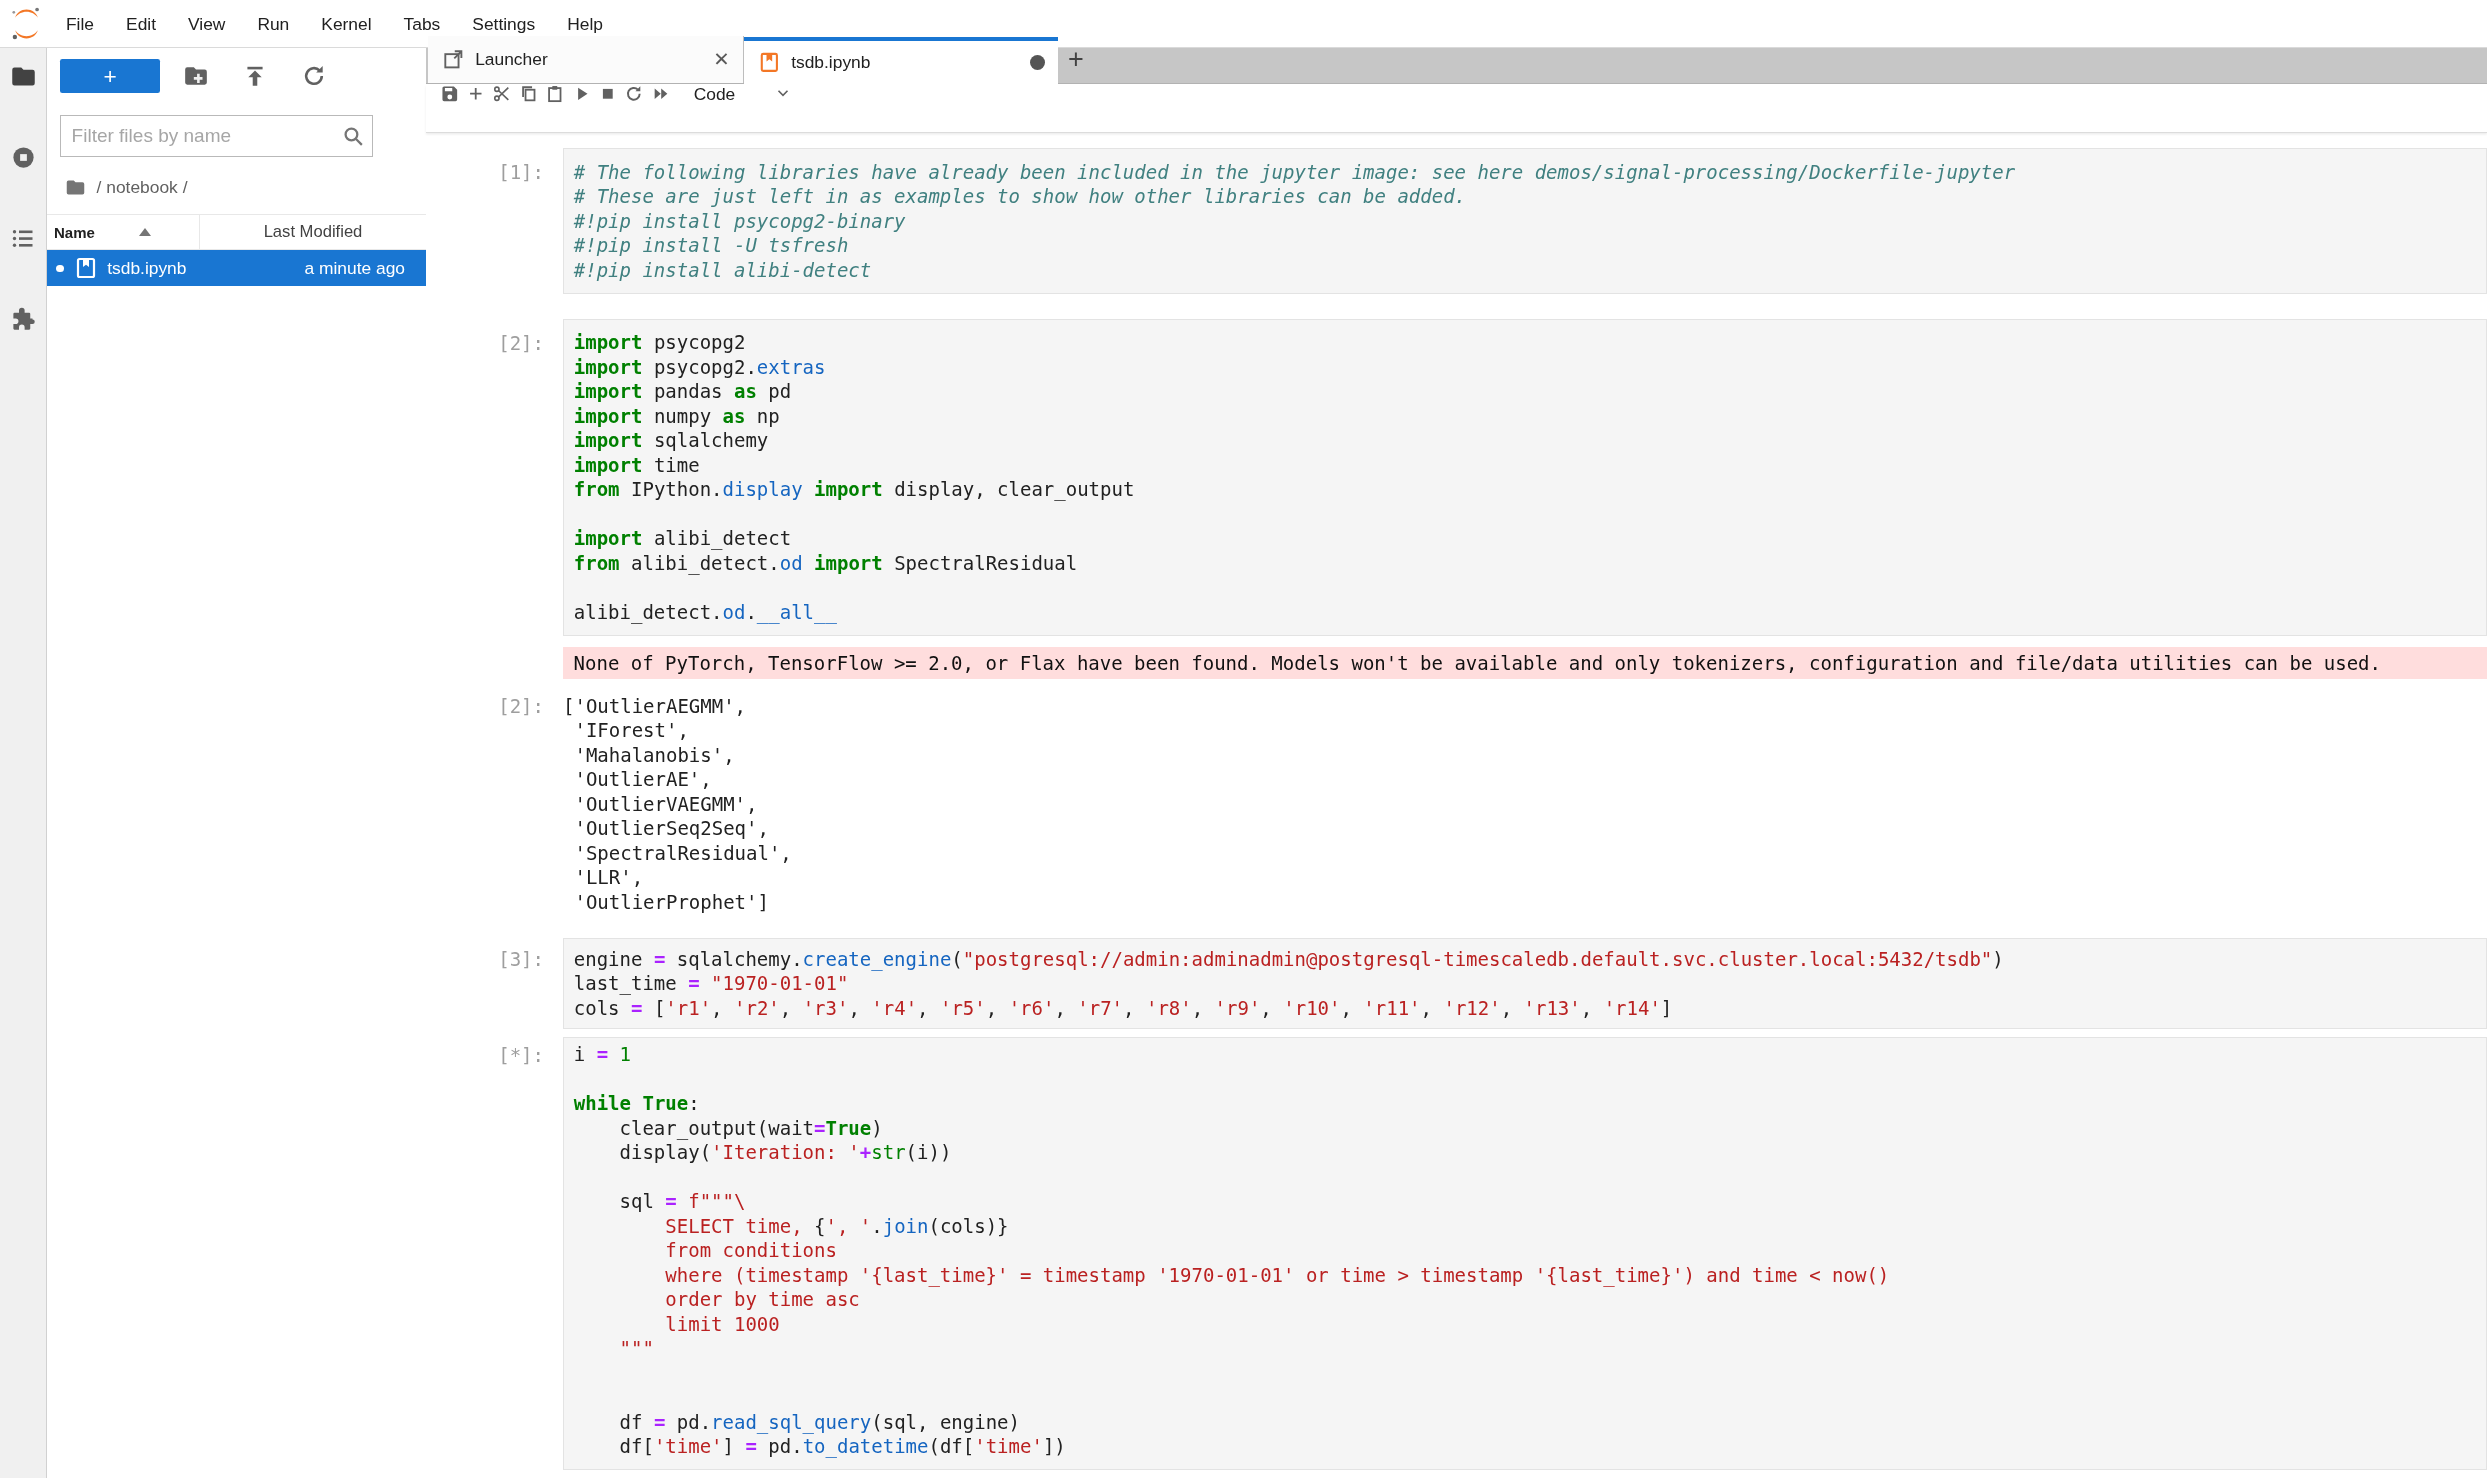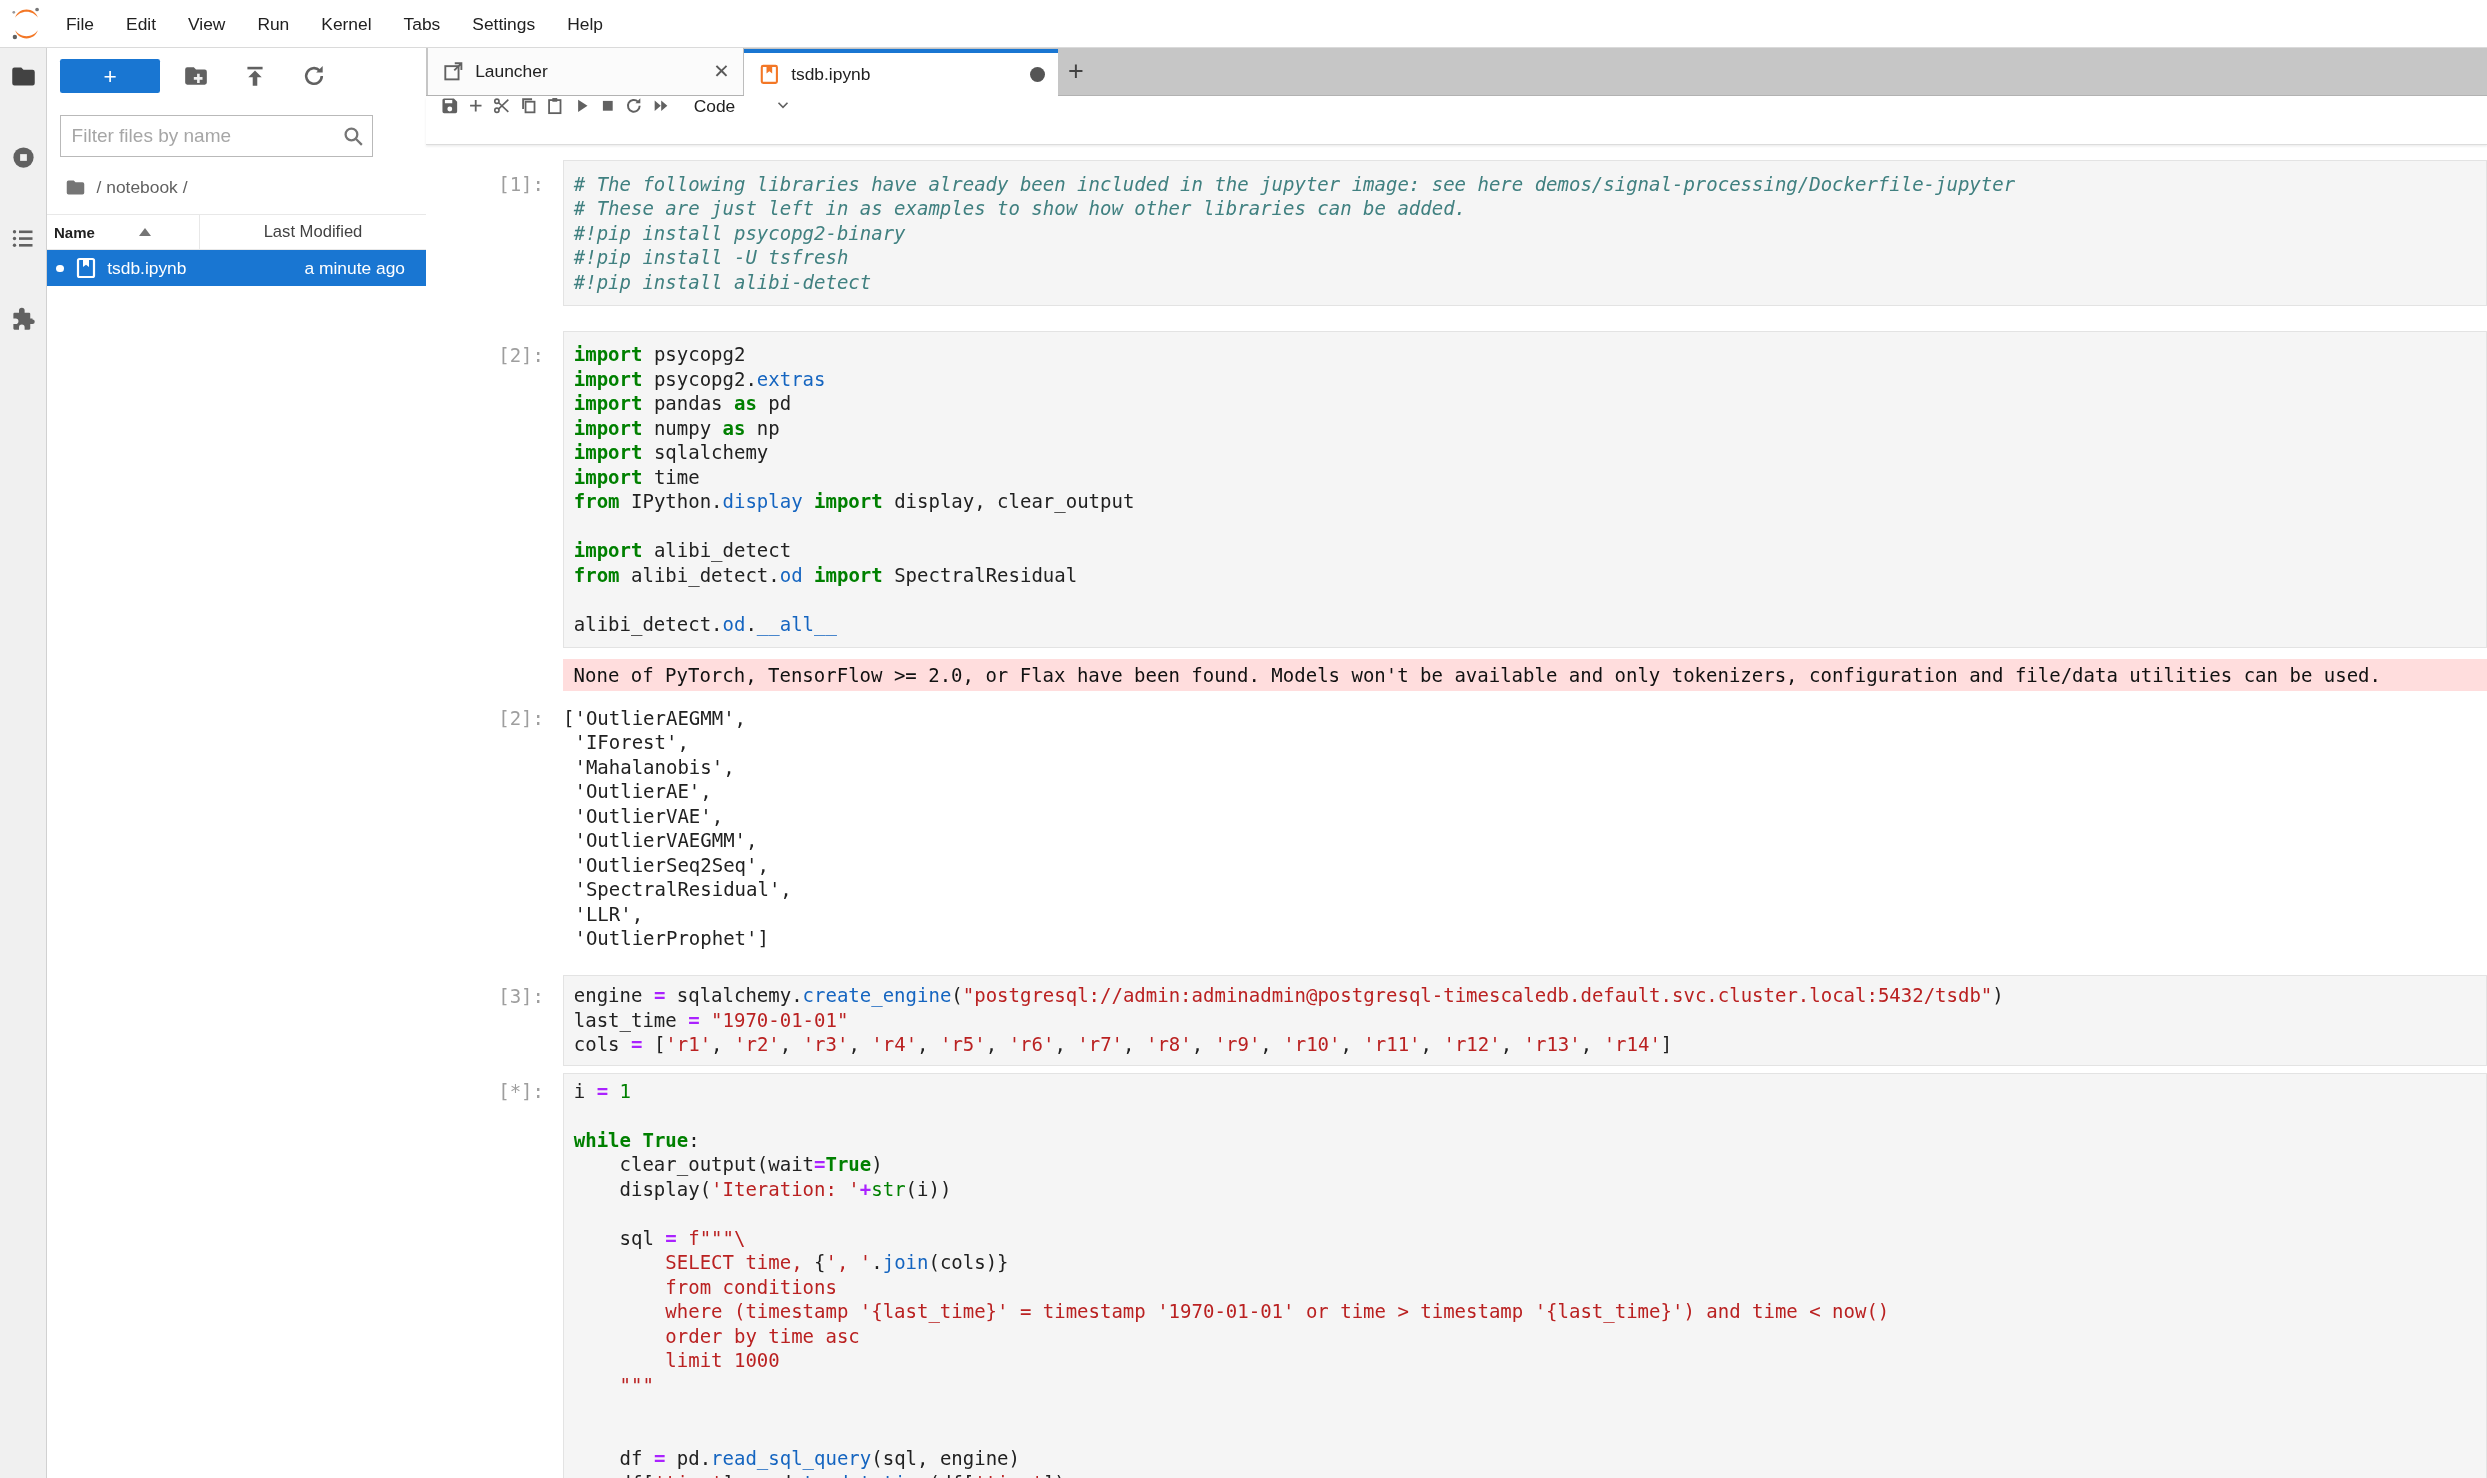--- a/index.html
+++ b/index.html
@@ -51,21 +51,21 @@
   #fb-listing { flex:1; }
   .file-row { height:36px; display:flex; align-items:center; font-size:17.4px; color:#424242; cursor:pointer; }
   .file-row.selected { background:#1976d2; color:#fff; }
   .file-dirty-dot { width:7.6px; height:7.6px; border-radius:50%; background:#fff; margin-left:9px; flex:none; }
   .file-icon { width:24px; height:24px; margin-left:10.6px; flex:none; }
   .file-name { margin-left:9px; }
   .file-modified { margin-left:auto; margin-right:21px; }
 
   
   #dock { flex:1; display:flex; flex-direction:column; min-width:0; }
-  #tabbar { height:48px; background:#c6c6c6; border-bottom:1.5px solid #b2b2b2; display:flex; align-items:flex-end; flex:none; }
+  #tabbar { height:36px; background:#c6c6c6; border-bottom:1.5px solid #b2b2b2; display:flex; align-items:flex-end; flex:none; }
   .tab { height:47px; display:flex; align-items:center; padding:0 13.6px; cursor:pointer; }
   #tab-launcher { width:316px; margin-left:2.3px; background:#fbfbfb; border-right:1.5px solid #bdbdbd; }
   #tab-notebook { width:314px; height:48px; background:#fff; border-top:4.5px solid #1976d2; margin-bottom:-1.5px; }
   .tab-icon { width:22.7px; height:22.7px; flex:none; }
   .tab-label { font-size:17.4px; color:#212121; margin-left:10.6px; white-space:nowrap; }
   .tab-close { margin-left:auto; font-size:19.6px; color:#5a5a5a; background:none; border:none; cursor:pointer; }
   #tab-dirty-dot { margin-left:auto; width:15px; height:15px; border-radius:50%; background:#555; }
   #add-tab-btn { width:35px; height:47px; background:none; border:none; font-size:27px; font-weight:300; color:#424242; cursor:pointer; }
 
   
@@ -324,21 +324,20 @@
             <div class="prompt"></div>
             <div class="stderr-box">None of PyTorch, TensorFlow &gt;= 2.0, or Flax have been found. Models won't be available and only tokenizers, configuration and file/data utilities can be used.</div>
           </div>
           <div class="cell-row m4">
             <div class="prompt">[2]:</div>
             <div class="out-block">
               <div class="out-line">['OutlierAEGMM',</div>
               <div class="out-line"> 'IForest',</div>
               <div class="out-line"> 'Mahalanobis',</div>
               <div class="out-line"> 'OutlierAE',</div>
-              <div class="out-line"> 'OutlierVAE',</div>
               <div class="out-line"> 'OutlierVAEGMM',</div>
               <div class="out-line"> 'OutlierSeq2Seq',</div>
               <div class="out-line"> 'SpectralResidual',</div>
               <div class="out-line"> 'LLR',</div>
               <div class="out-line"> 'OutlierProphet']</div>
             </div>
           </div>
           <div class="cell-row m5">
             <div class="prompt pad-in-sm">[3]:</div>
             <div class="cell-editor pad-sm">

